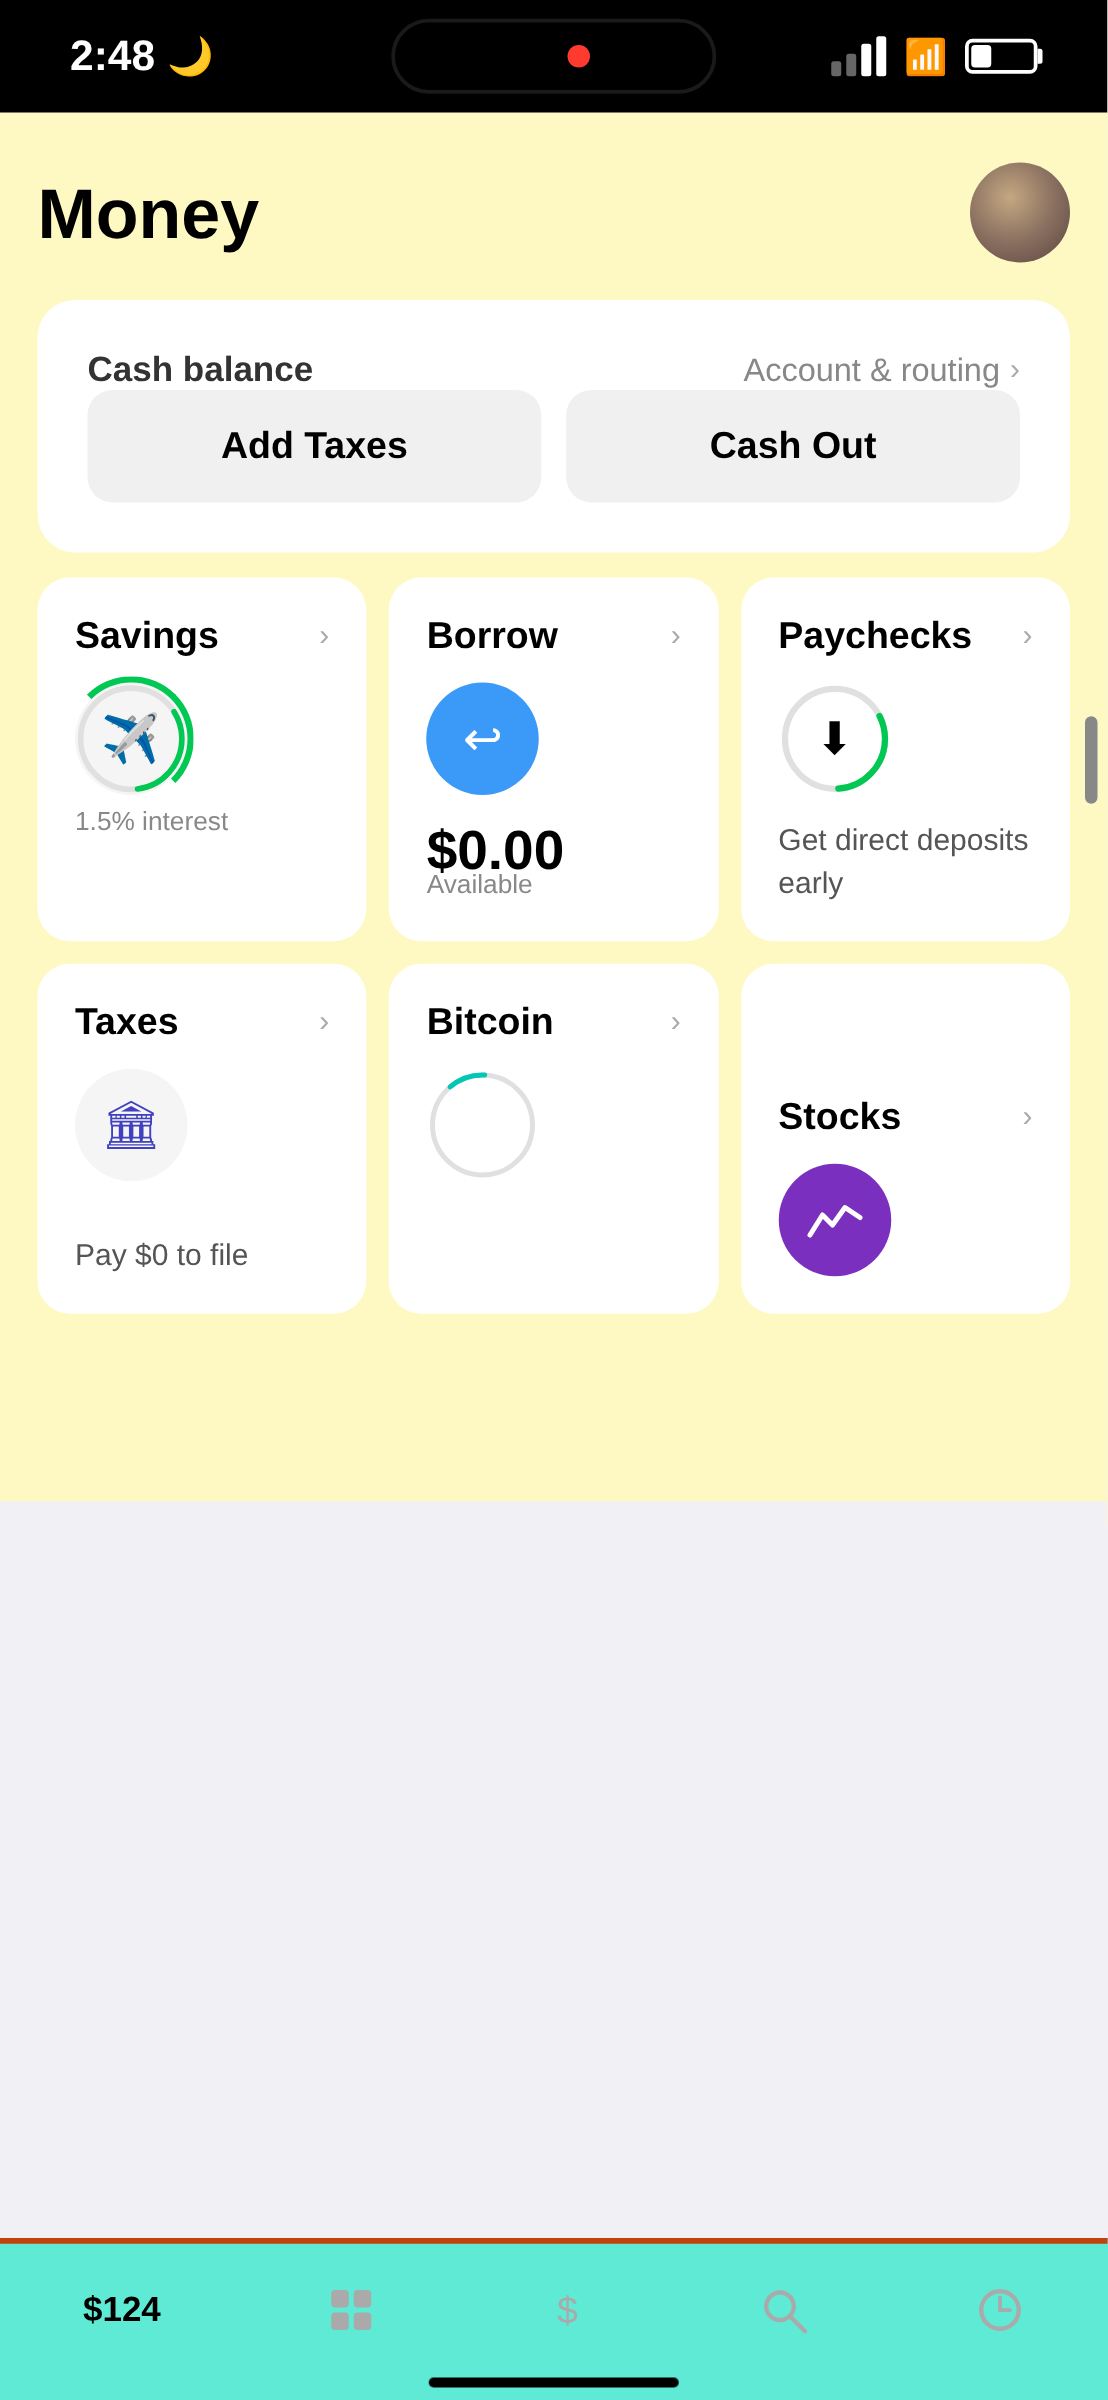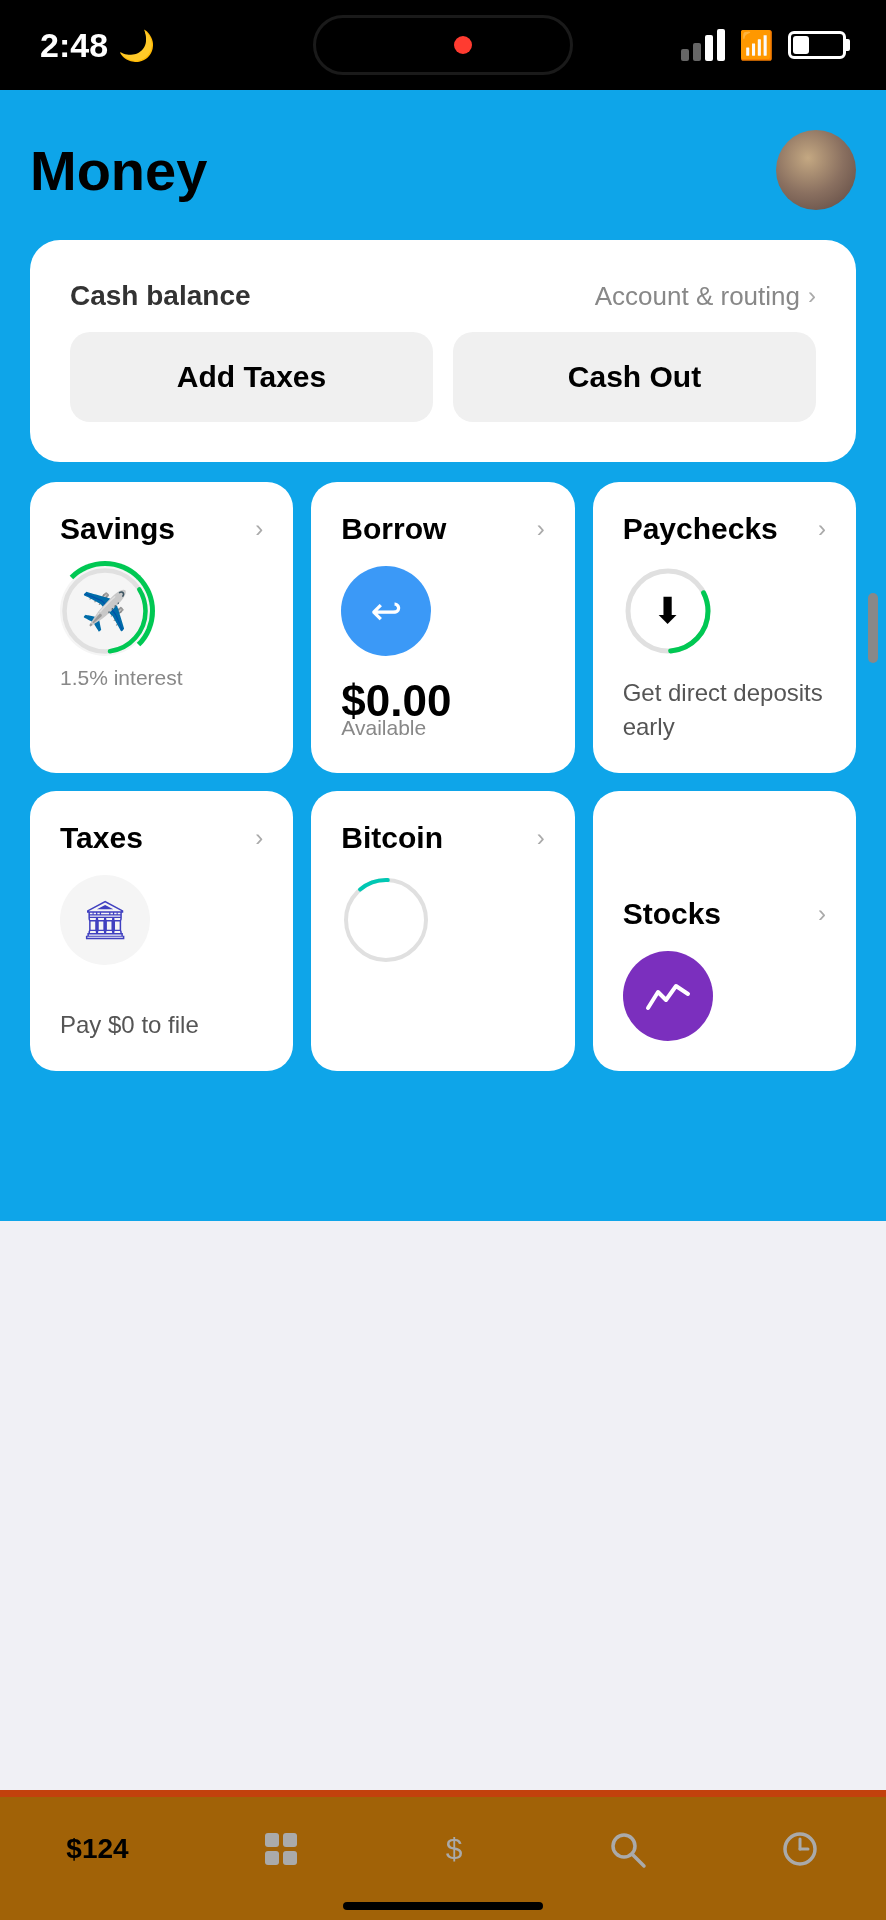--- a/index.html
+++ b/index.html
@@ -15,21 +15,21 @@
     }
 
     
     .status-bar {
       width: 100%;
       height: 90px;
       background: #000;
       display: flex;
       align-items: center;
       justify-content: space-between;
-      padding: 0 40px;
+      padding: 0 56px;
       position: relative;
     }
 
     .status-time {
       color: #fff;
       font-size: 34px;
       font-weight: 600;
       display: flex;
       align-items: center;
       gap: 10px;
@@ -117,21 +117,21 @@
       left: 50%;
       transform: translateX(-50%);
       color: #000;
       font-size: 14px;
       font-weight: 700;
     }
 
     
     .content {
       padding: 0 30px;
-      background: #0ea5e9;
+      background: #fef9c3;
     }
 
     
     .header {
       display: flex;
       justify-content: space-between;
       align-items: center;
       padding: 40px 0 30px 0;
     }
 
@@ -154,21 +154,20 @@
       background: #fff;
       border-radius: 30px;
       padding: 40px;
       margin-bottom: 20px;
     }
 
     .card-header-row {
       display: flex;
       justify-content: space-between;
       align-items: center;
-      margin-bottom: 20px;
       text-align: center;
     }
 
     .cash-balance-label {
       font-size: 28px;
       font-weight: 600;
       color: #333;
     }
 
     .account-routing-link {
@@ -350,22 +349,22 @@
       color: #fff;
     }
 
     
     .bottom-nav {
       position: fixed;
       bottom: 0;
       left: 0;
       width: 886px;
       height: 130px;
-      background: #a16207;
-      border-top: 7px solid #c2410c;
+      background: #5eead4;
+      border-top: 5px solid #c2410c;
       display: flex;
       align-items: center;
       justify-content: space-around;
       padding-bottom: 20px;
     }
 
     .nav-item {
       display: flex;
       flex-direction: column;
       align-items: center;

